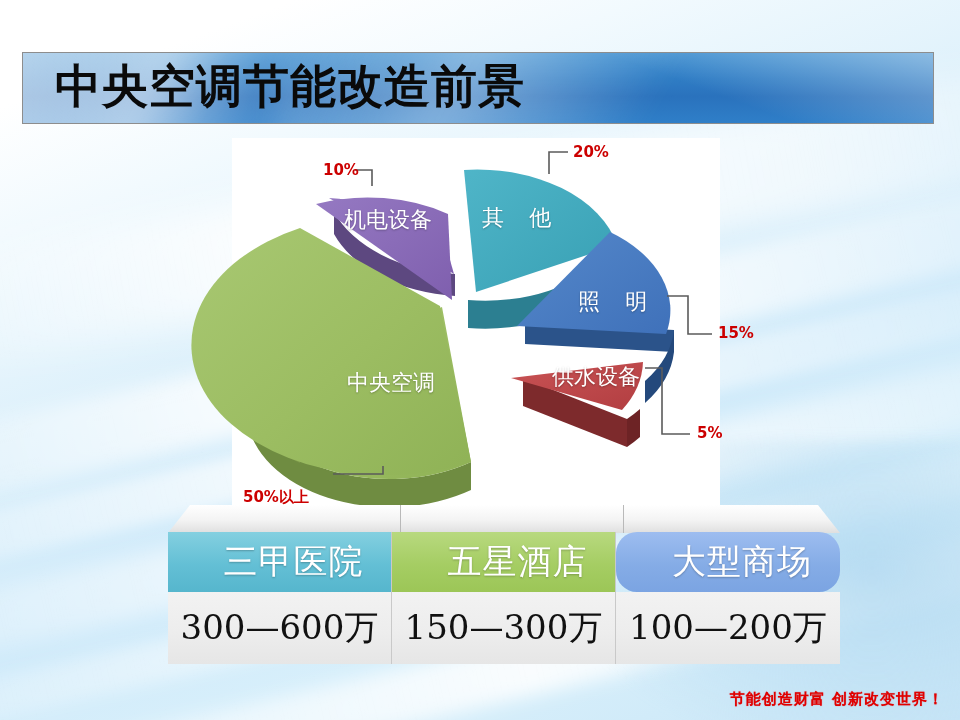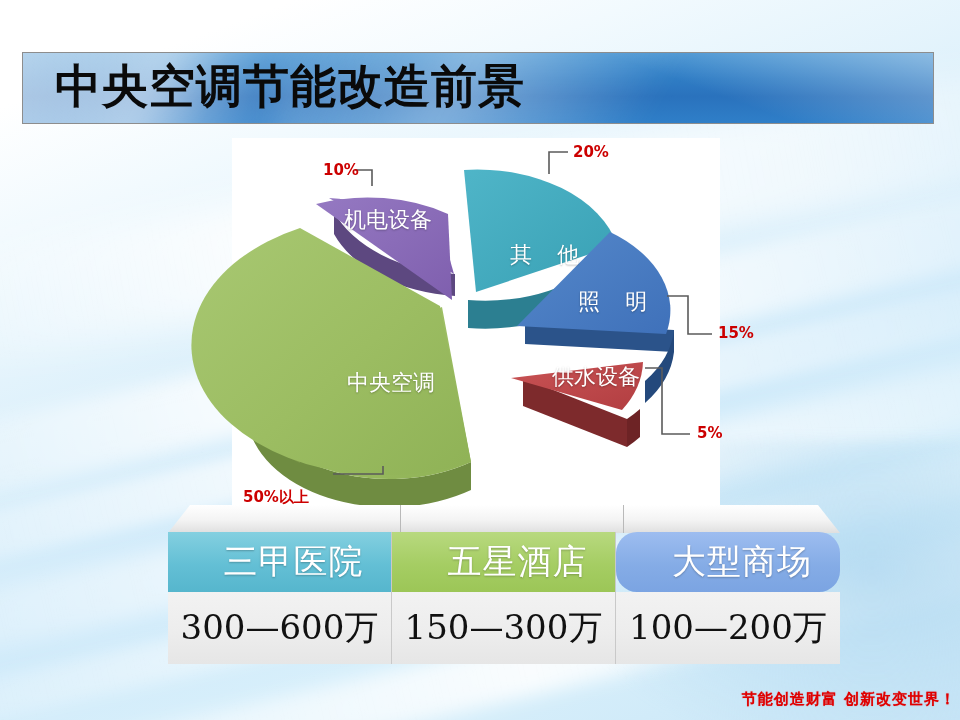--- a/index.html
+++ b/index.html
@@ -106,21 +106,21 @@
     height:72px;display:flex;align-items:center;justify-content:center;
     color:#111;font-family:"DejaVu Serif","Liberation Serif",serif;
     font-size:34px;
     background:linear-gradient(180deg,#f2f2f2 0%,#ededed 55%,#e6e6e6 100%);
     border-right:1px solid #c9c9c9;box-sizing:border-box;
   }
   .tcol:last-child .tcell{border-right:none;}
 
   
   #footer-slogan{
-    position:absolute;right:4px;top:690px;
+    position:absolute;right:16px;top:690px;
     color:#e00000;font-weight:bold;font-size:15px;
     font-family:"DejaVu Serif","Liberation Serif",serif;
     letter-spacing:1px;white-space:nowrap;
     text-shadow:0 0 1px rgba(224,0,0,.6);
   }
 </style>
 </head>
 <body>
 
 <div id="slide">
@@ -234,21 +234,21 @@
     <g stroke="#5b5b5b" stroke-width="1.6" fill="none">
       <path d="M 549 174 L 549 152 L 568 152"></path>
       <path d="M 372 186 L 372 170 L 355 170"></path>
       <path d="M 667 296 L 688 296 L 688 334 L 712 334"></path>
       <path d="M 645 368 L 662 368 L 662 434 L 690 434"></path>
       <path d="M 383 466 L 383 474 L 333 474"></path>
     </g>
   </svg>
 
   <div class="pie-label" style="left:344px;top:205px;">机电设备</div>
-  <div class="pie-label" style="left:510px;top:203px;letter-spacing:6px;margin-top:37px;">其 他</div>
+  <div class="pie-label" style="left:482px;top:203px;letter-spacing:6px;">其 他</div>
   <div class="pie-label" style="left:578px;top:287px;letter-spacing:6px;">照 明</div>
   <div class="pie-label" style="left:552px;top:362px;">供水设备</div>
   <div class="pie-label" style="left:347px;top:368px;">中央空调</div>
 
   <div class="pct" style="left:573px;top:143px;">20%</div>
   <div class="pct" style="left:323px;top:161px;">10%</div>
   <div class="pct" style="left:718px;top:324px;">15%</div>
   <div class="pct" style="left:697px;top:424px;">5%</div>
   <div class="pct" style="left:243px;top:488px;">50%以上</div>
 

